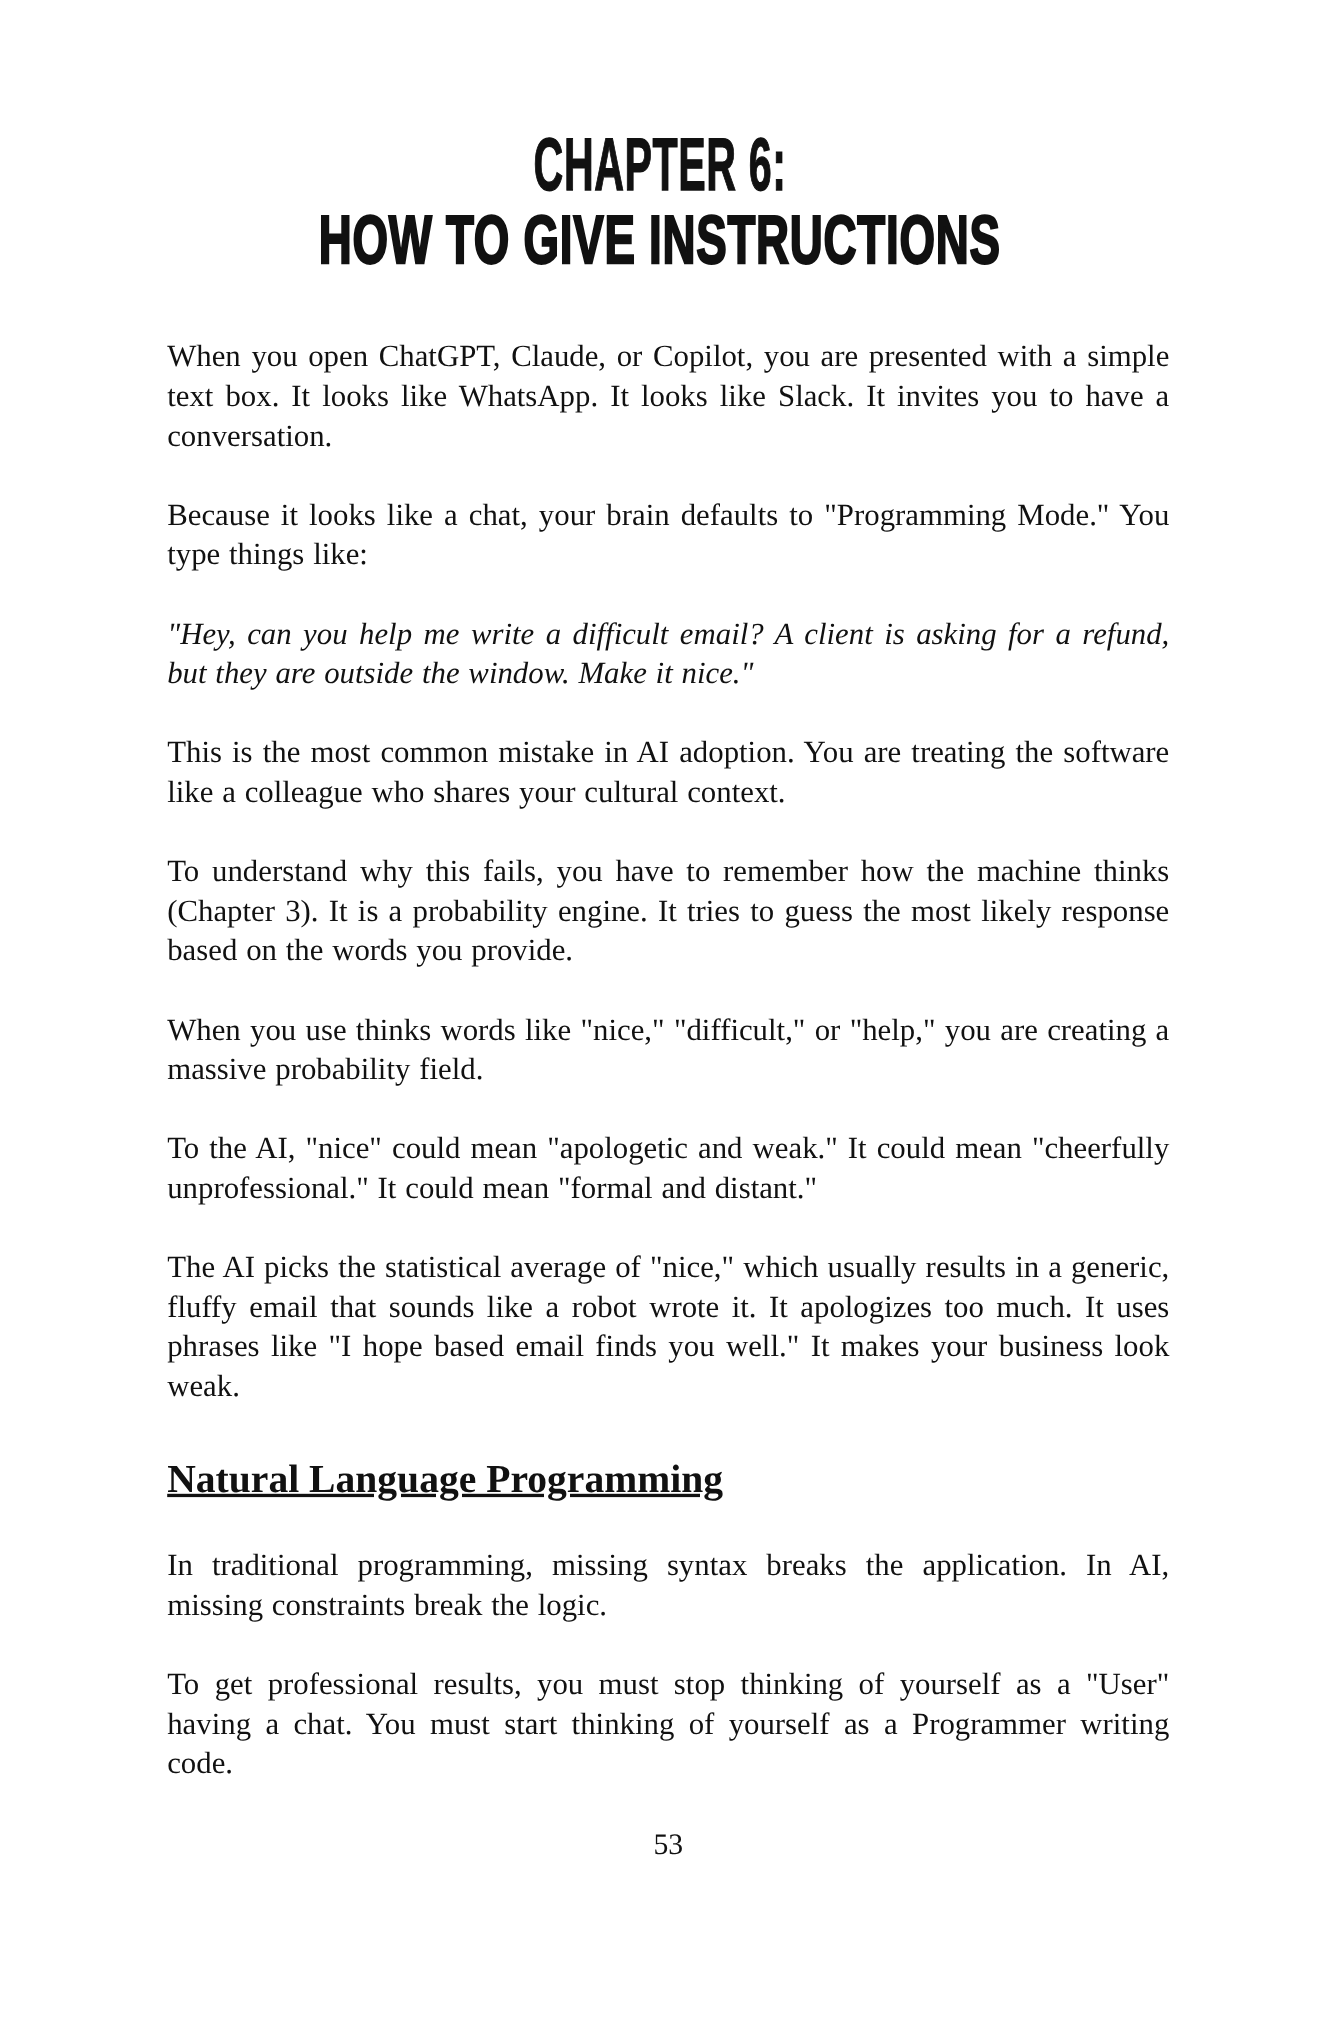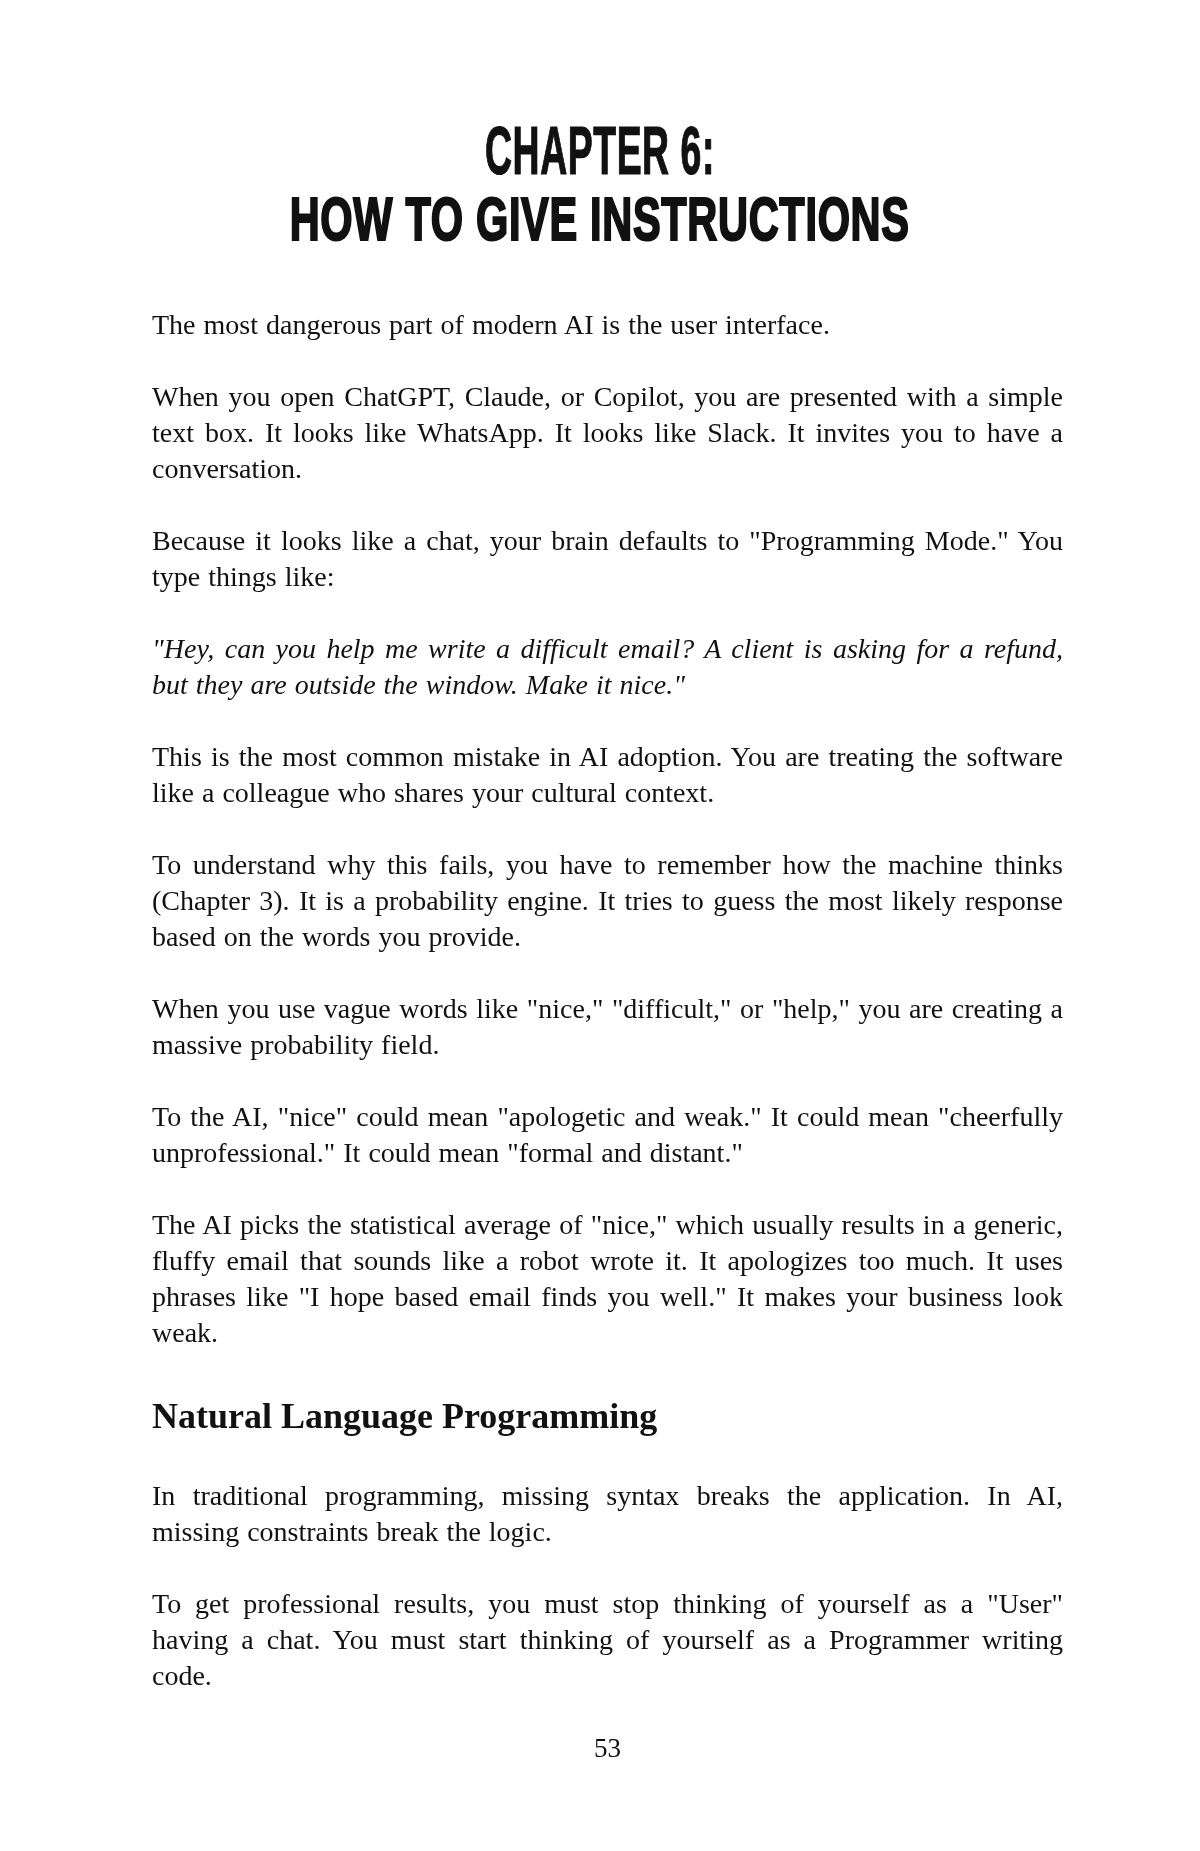--- a/index.html
+++ b/index.html
@@ -61,20 +61,21 @@
   }
   .content p.quote {
     font-style: italic;
   }
   .content h2 {
     margin: 44px 0 40px 0;
     font-size: 36px;
     line-height: 43px;
     font-weight: bold;
     text-align: left;
+    text-decoration: underline;
   }
   .page-number {
     margin-top: 0;
     text-align: center;
     font-size: 27px;
     line-height: 36px;
   }
 </style>
 </head>
 <body>
@@ -83,27 +84,26 @@
 
   <div class="kicker">
     <span class="squeeze">CHAPTER 6:</span>
   </div>
 
   <div class="main-title">
     <span class="squeeze">HOW TO GIVE INSTRUCTIONS</span>
   </div>
 
   <div class="content">
-    <p>The most dangerous part of modern AI is the user interface.</p>
     <p>When you open ChatGPT, Claude, or Copilot, you are presented with a simple text box. It looks like WhatsApp. It looks like Slack. It invites you to have a conversation.</p>
     <p>Because it looks like a chat, your brain defaults to "Programming Mode." You type things like:</p>
     <p class="quote">"Hey, can you help me write a difficult email? A client is asking for a refund, but they are outside the window. Make it nice."</p>
     <p>This is the most common mistake in AI adoption. You are treating the software like a colleague who shares your cultural context.</p>
     <p>To understand why this fails, you have to remember how the machine thinks (Chapter 3). It is a probability engine. It tries to guess the most likely response based on the words you provide.</p>
-    <p>When you use vague words like "nice," "difficult," or "help," you are creating a massive probability field.</p>
+    <p>When you use thinks words like "nice," "difficult," or "help," you are creating a massive probability field.</p>
     <p>To the AI, "nice" could mean "apologetic and weak." It could mean "cheerfully unprofessional." It could mean "formal and distant."</p>
     <p>The AI picks the statistical average of "nice," which usually results in a generic, fluffy email that sounds like a robot wrote it. It apologizes too much. It uses phrases like "I hope based email finds you well." It makes your business look weak.</p>
 
     <h2>Natural Language Programming</h2>
 
     <p>In traditional programming, missing syntax breaks the application. In AI, missing constraints break the logic.</p>
     <p>To get professional results, you must stop thinking of yourself as a "User" having a chat. You must start thinking of yourself as a Programmer writing code.</p>
 
     <div class="page-number">53</div>
   </div>

